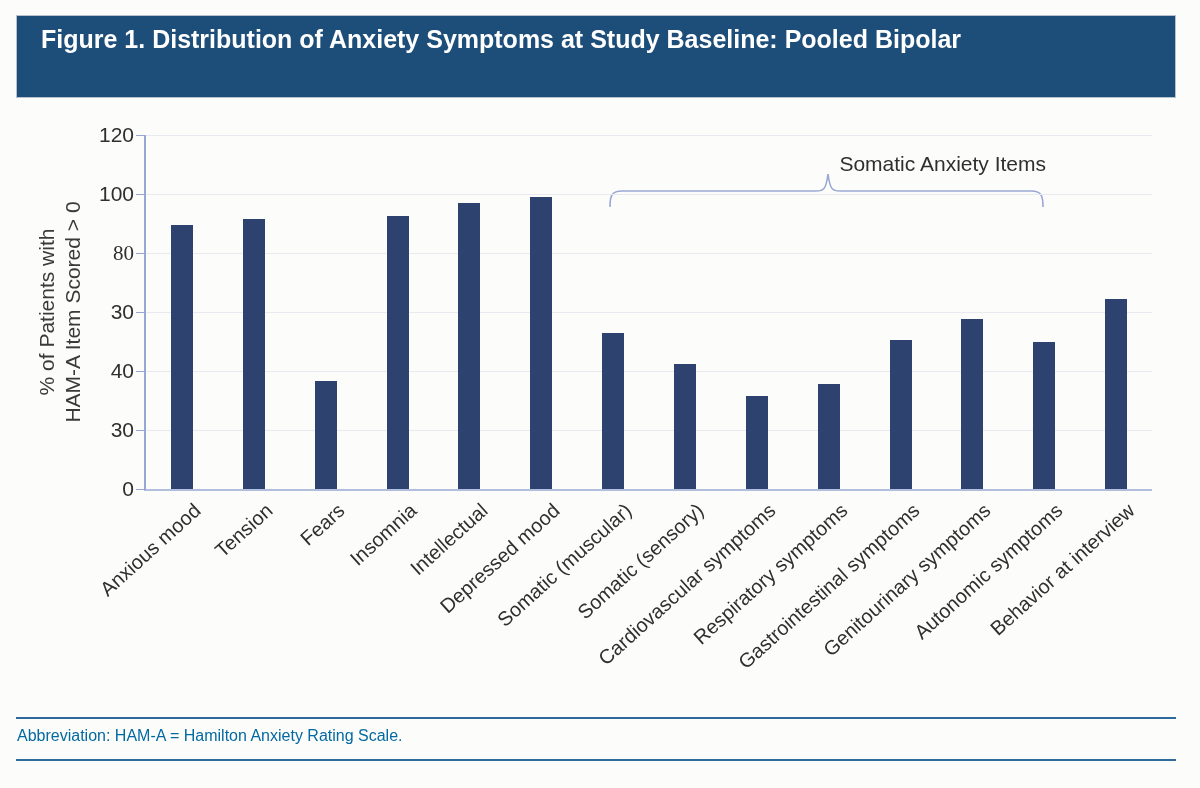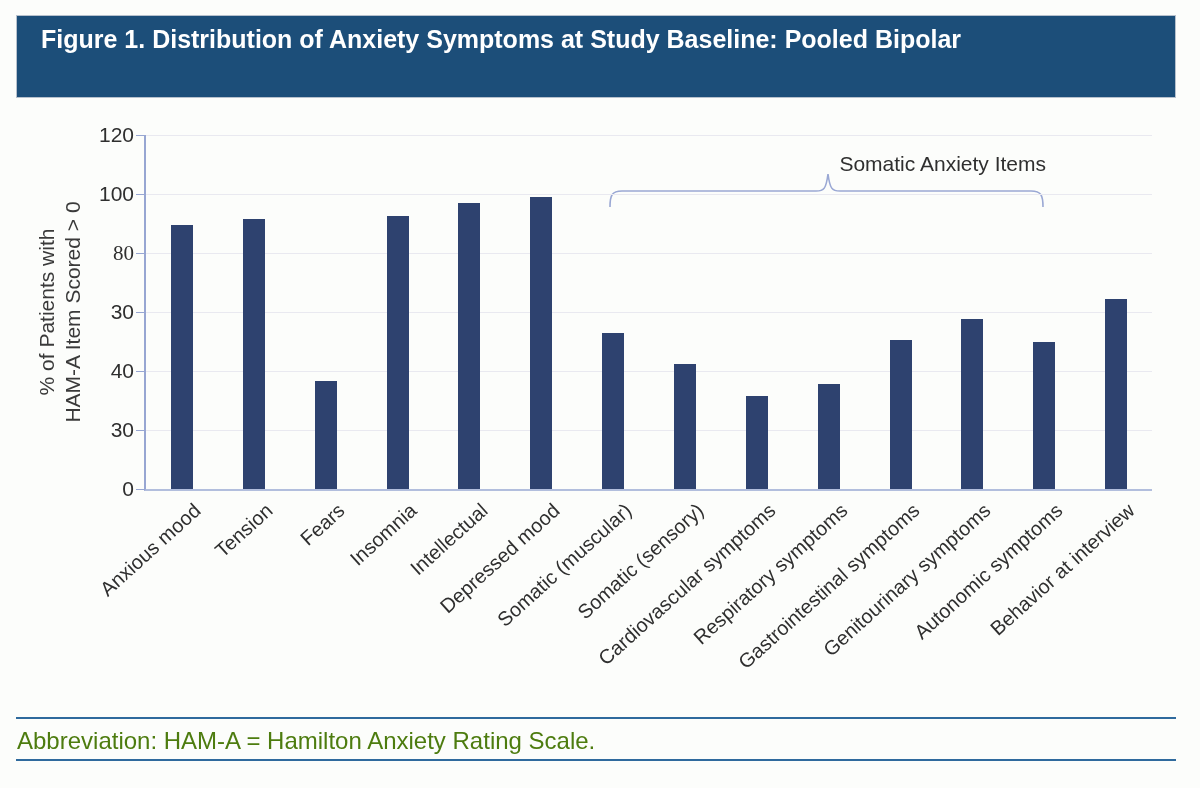--- a/index.html
+++ b/index.html
@@ -51,21 +51,21 @@
     text-align:right; font-size:21px; color:#2f2f2f;
   }
   .bracket-svg { position:absolute; left:460px; top:36px; width:440px; height:38px; }
 
   
   .rule { position:absolute; left:16px; width:1160px; height:2px; background:#2f6a9d; }
   .rule-top { top:717px; }
   .rule-bottom { top:759px; }
   .abbrev {
     position:absolute; left:17px; top:727px; width:1160px;
-    font-size:24px; color:#4d7c0f;
+    font-size:16px; color:#0369a1;
   }
 </style>
 </head>
 <body>
 
 <div class="figure">
 
   <div class="titlebar">
     <div>Figure 1. Distribution of Anxiety Symptoms at Study Baseline: Pooled Bipolar</div>
   </div>

